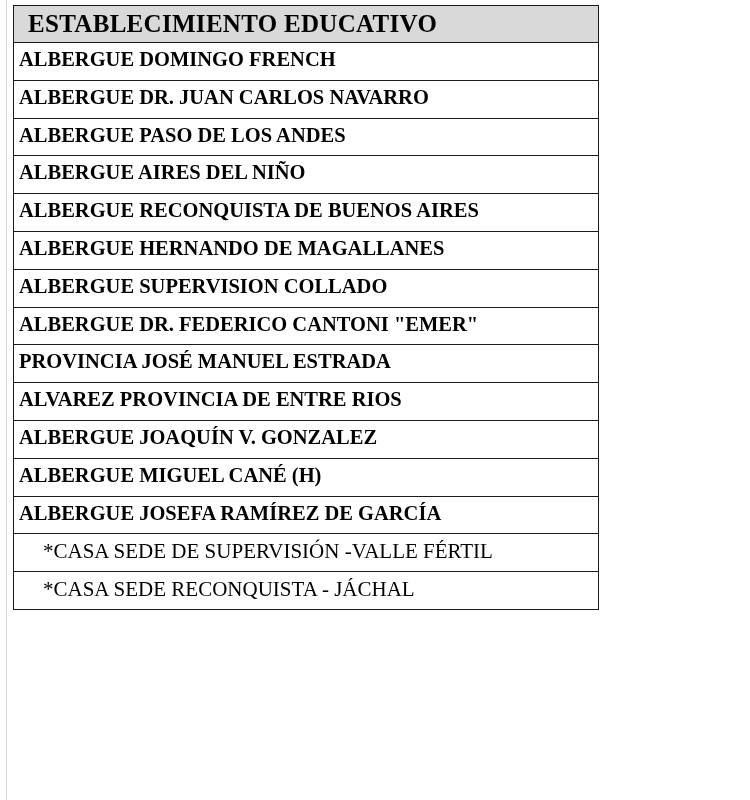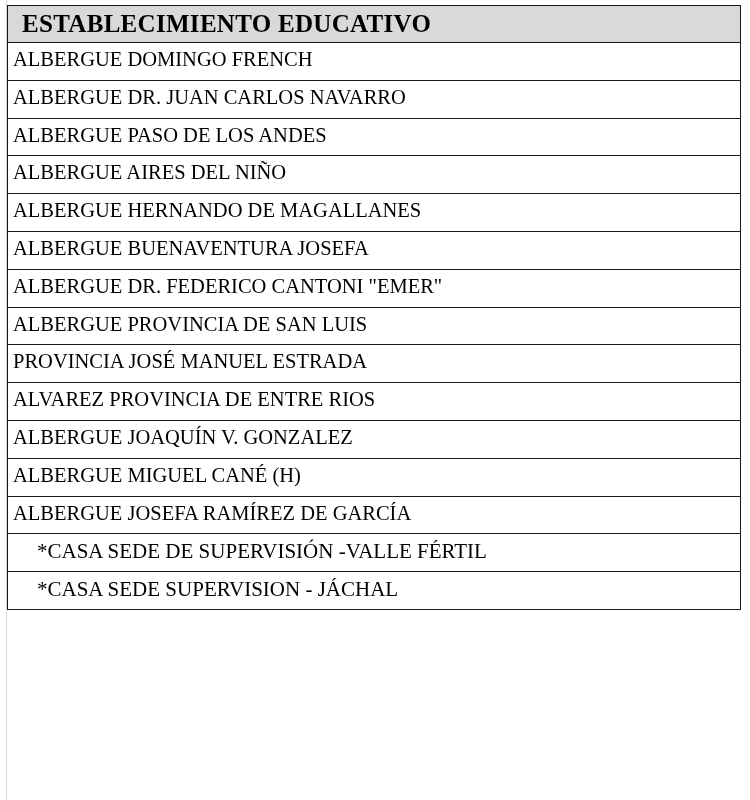--- a/index.html
+++ b/index.html
@@ -1,21 +1,21 @@
 <!DOCTYPE html>
 <html><head>
 <meta charset="utf-8">
 <style>
   html,body{margin:0;padding:0;background:#fff;}
   body{width:750px;height:800px;position:relative;overflow:hidden;font-family:"Liberation Serif","DejaVu Serif",serif;}
   .gridline-left{position:absolute;left:0;top:0;width:6px;height:800px;background:#fff;border-right:1px solid #d8d8d8;}
-  table{position:absolute;left:7px;top:5px;width:734px;border-collapse:collapse;}
+  table{position:absolute;left:13px;top:5px;width:586px;border-collapse:collapse;}
   th,td{border:1.5px solid #1a1a1a;text-align:left;padding:0 0 0 5px;color:#000;white-space:nowrap;}
   th{height:36px;background:#d9d9d9;font-size:25px;font-weight:bold;letter-spacing:0.3px;padding-left:14px;}
-  td{height:37.8px;font-size:20.5px;font-weight:normal;vertical-align:top;padding-top:5px;box-sizing:border-box;}
+  td{height:37.8px;font-size:20.5px;font-weight:bold;vertical-align:top;padding-top:5px;box-sizing:border-box;}
   td.light{font-weight:normal;font-size:21px;transform-origin:left;padding-left:29px;}
 </style>
 </head>
 <body>
 
 <div class="gridline-left"></div>
 
 <table>
   <thead>
     <tr>
@@ -29,46 +29,46 @@
     <tr>
         <td>ALBERGUE DR. JUAN CARLOS NAVARRO</td>
       </tr>
     <tr>
         <td>ALBERGUE PASO DE LOS ANDES</td>
       </tr>
     <tr>
         <td>ALBERGUE AIRES DEL NIÑO</td>
       </tr>
     <tr>
+        <td>ALBERGUE RECONQUISTA DE BUENOS AIRES</td>
+      </tr>
+    <tr>
         <td>ALBERGUE HERNANDO DE MAGALLANES</td>
       </tr>
     <tr>
-        <td>ALBERGUE BUENAVENTURA JOSEFA</td>
+        <td>ALBERGUE SUPERVISION COLLADO</td>
       </tr>
     <tr>
         <td>ALBERGUE DR. FEDERICO CANTONI "EMER"</td>
-      </tr>
-    <tr>
-        <td>ALBERGUE PROVINCIA DE SAN LUIS</td>
       </tr>
     <tr>
         <td>PROVINCIA JOSÉ MANUEL ESTRADA</td>
       </tr>
     <tr>
         <td>ALVAREZ PROVINCIA DE ENTRE RIOS</td>
       </tr>
     <tr>
         <td>ALBERGUE JOAQUÍN V. GONZALEZ</td>
       </tr>
     <tr>
         <td>ALBERGUE MIGUEL CANÉ (H)</td>
       </tr>
     <tr>
         <td>ALBERGUE JOSEFA RAMÍREZ DE GARCÍA</td>
       </tr>
     <tr>
         <td class="light">*CASA SEDE DE SUPERVISIÓN -VALLE FÉRTIL</td>
       </tr>
     <tr>
-        <td class="light">*CASA SEDE SUPERVISION - JÁCHAL</td>
+        <td class="light">*CASA SEDE RECONQUISTA - JÁCHAL</td>
       </tr>
   </tbody>
 </table>
 
 </body></html>

